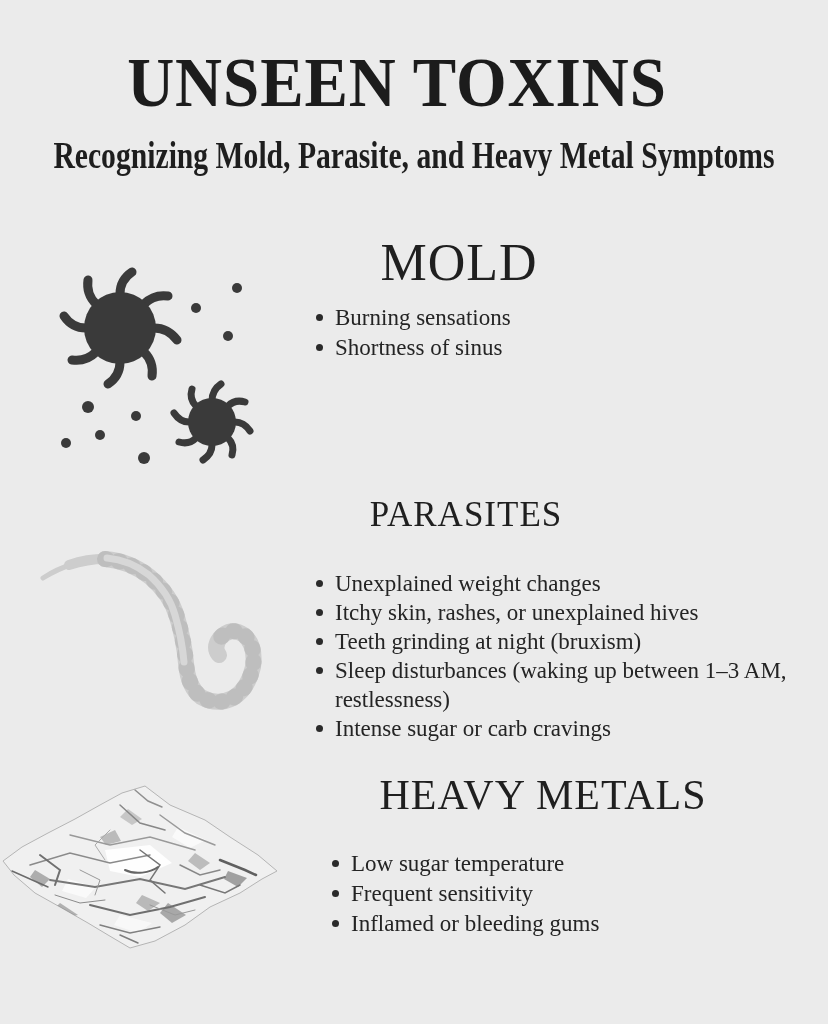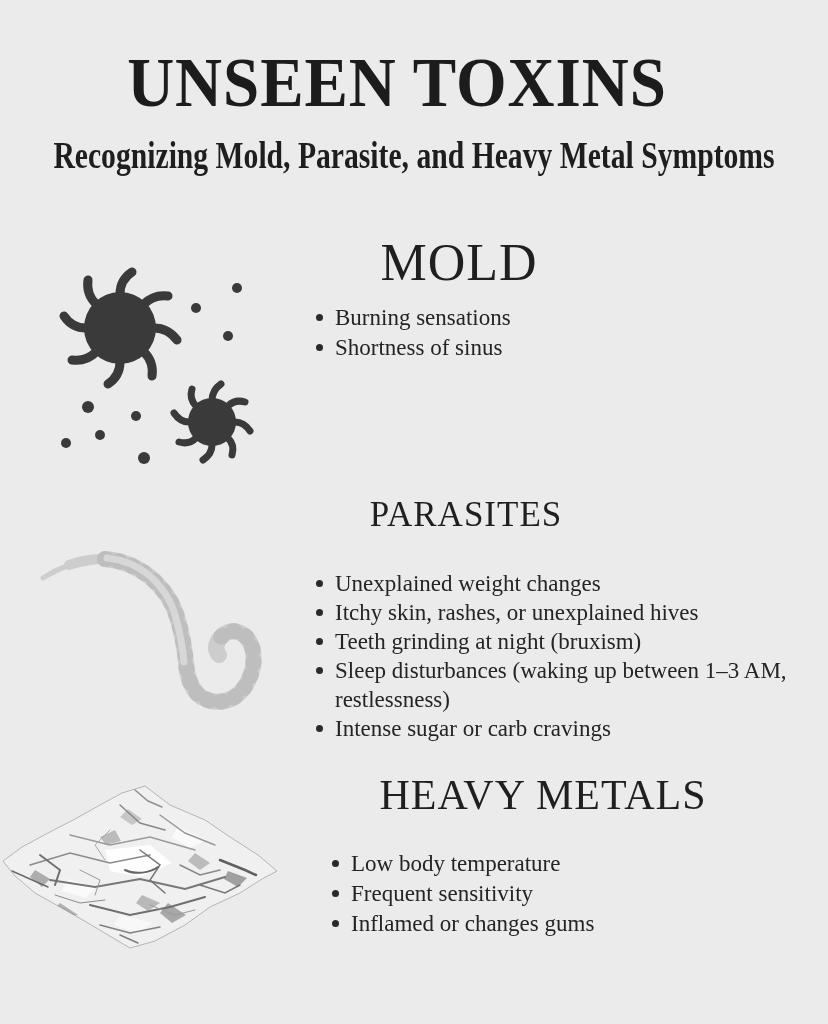--- a/index.html
+++ b/index.html
@@ -173,17 +173,17 @@
         <path d="M150 130 L175 140 L195 135" stroke="#999999" stroke-width="1"></path>
         <path d="M125 95 C135 100 150 98 158 92" stroke="#666666" stroke-width="2"></path>
         <path d="M12 96 L30 104 L48 112" stroke="#6b6b6b" stroke-width="1.5"></path>
         <path d="M135 15 L148 26 L162 32" stroke="#909090" stroke-width="1.5"></path>
         <path d="M120 160 L138 168" stroke="#7d7d7d" stroke-width="1.5"></path>
       </g>
     </g>
   </svg>
   <div class="abs section-heading heading-heavy">HEAVY METALS</div>
   <ul class="abs symptoms list-heavy">
-    <li>Low body temperature</li>
+    <li>Low sugar temperature</li>
     <li>Frequent sensitivity</li>
-    <li>Inflamed or changes gums</li>
+    <li>Inflamed or bleeding gums</li>
   </ul>
 </div>
 
 </body></html>

